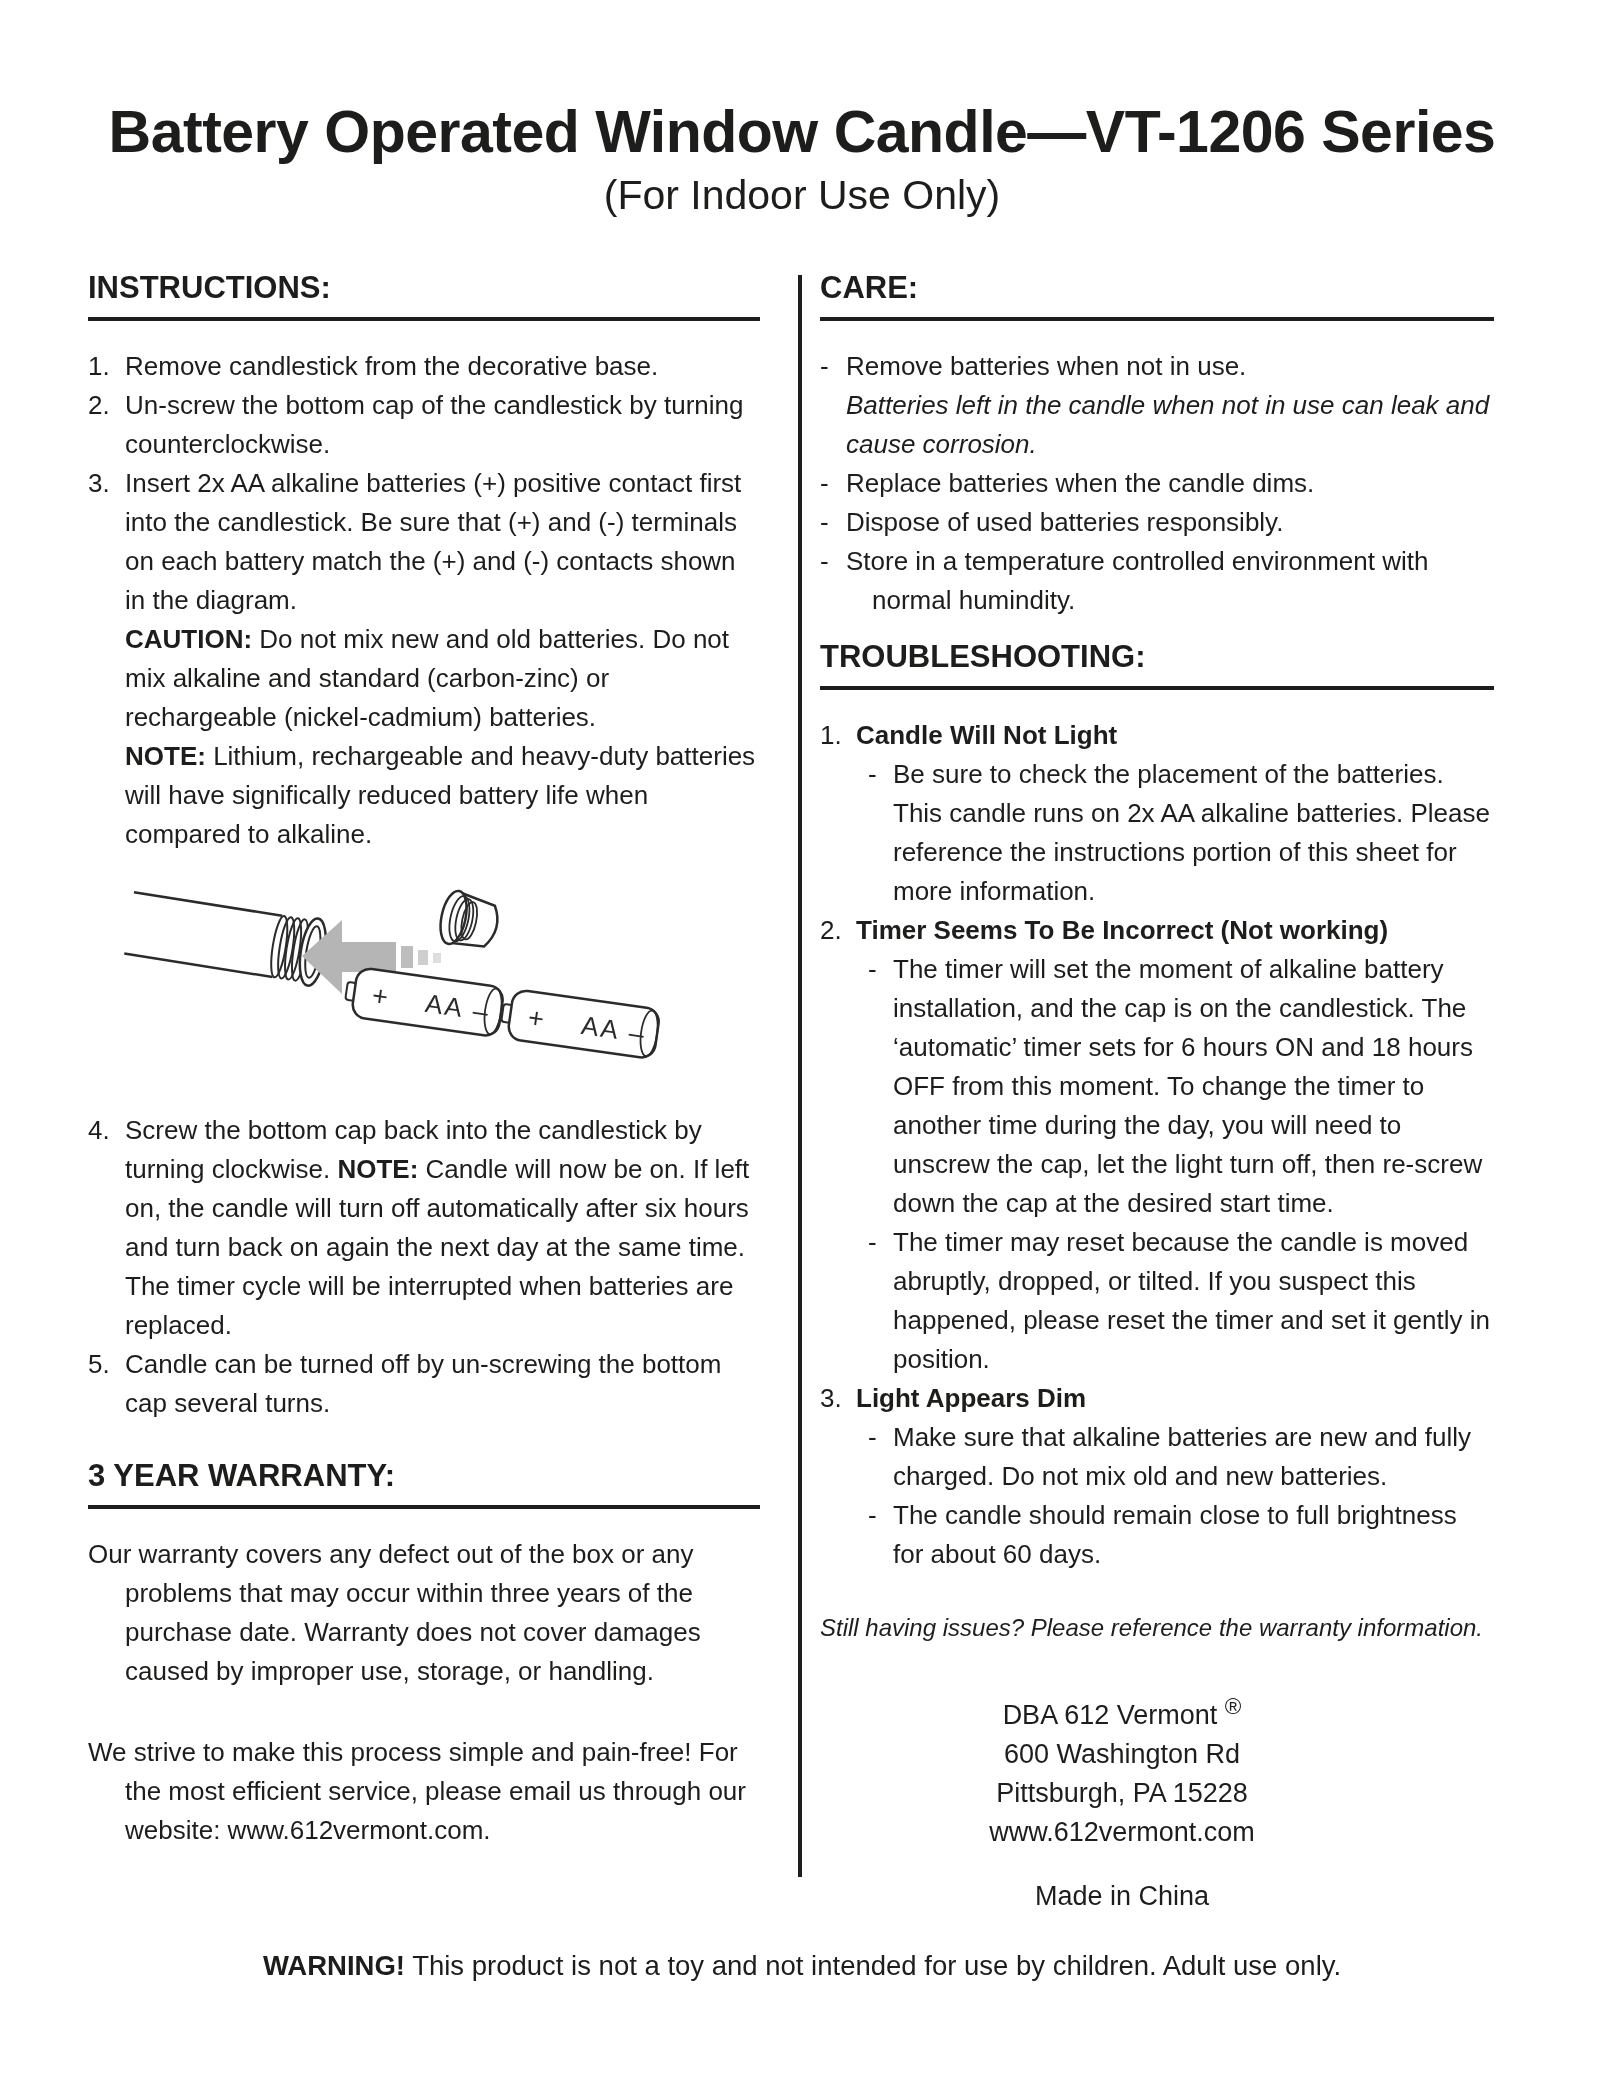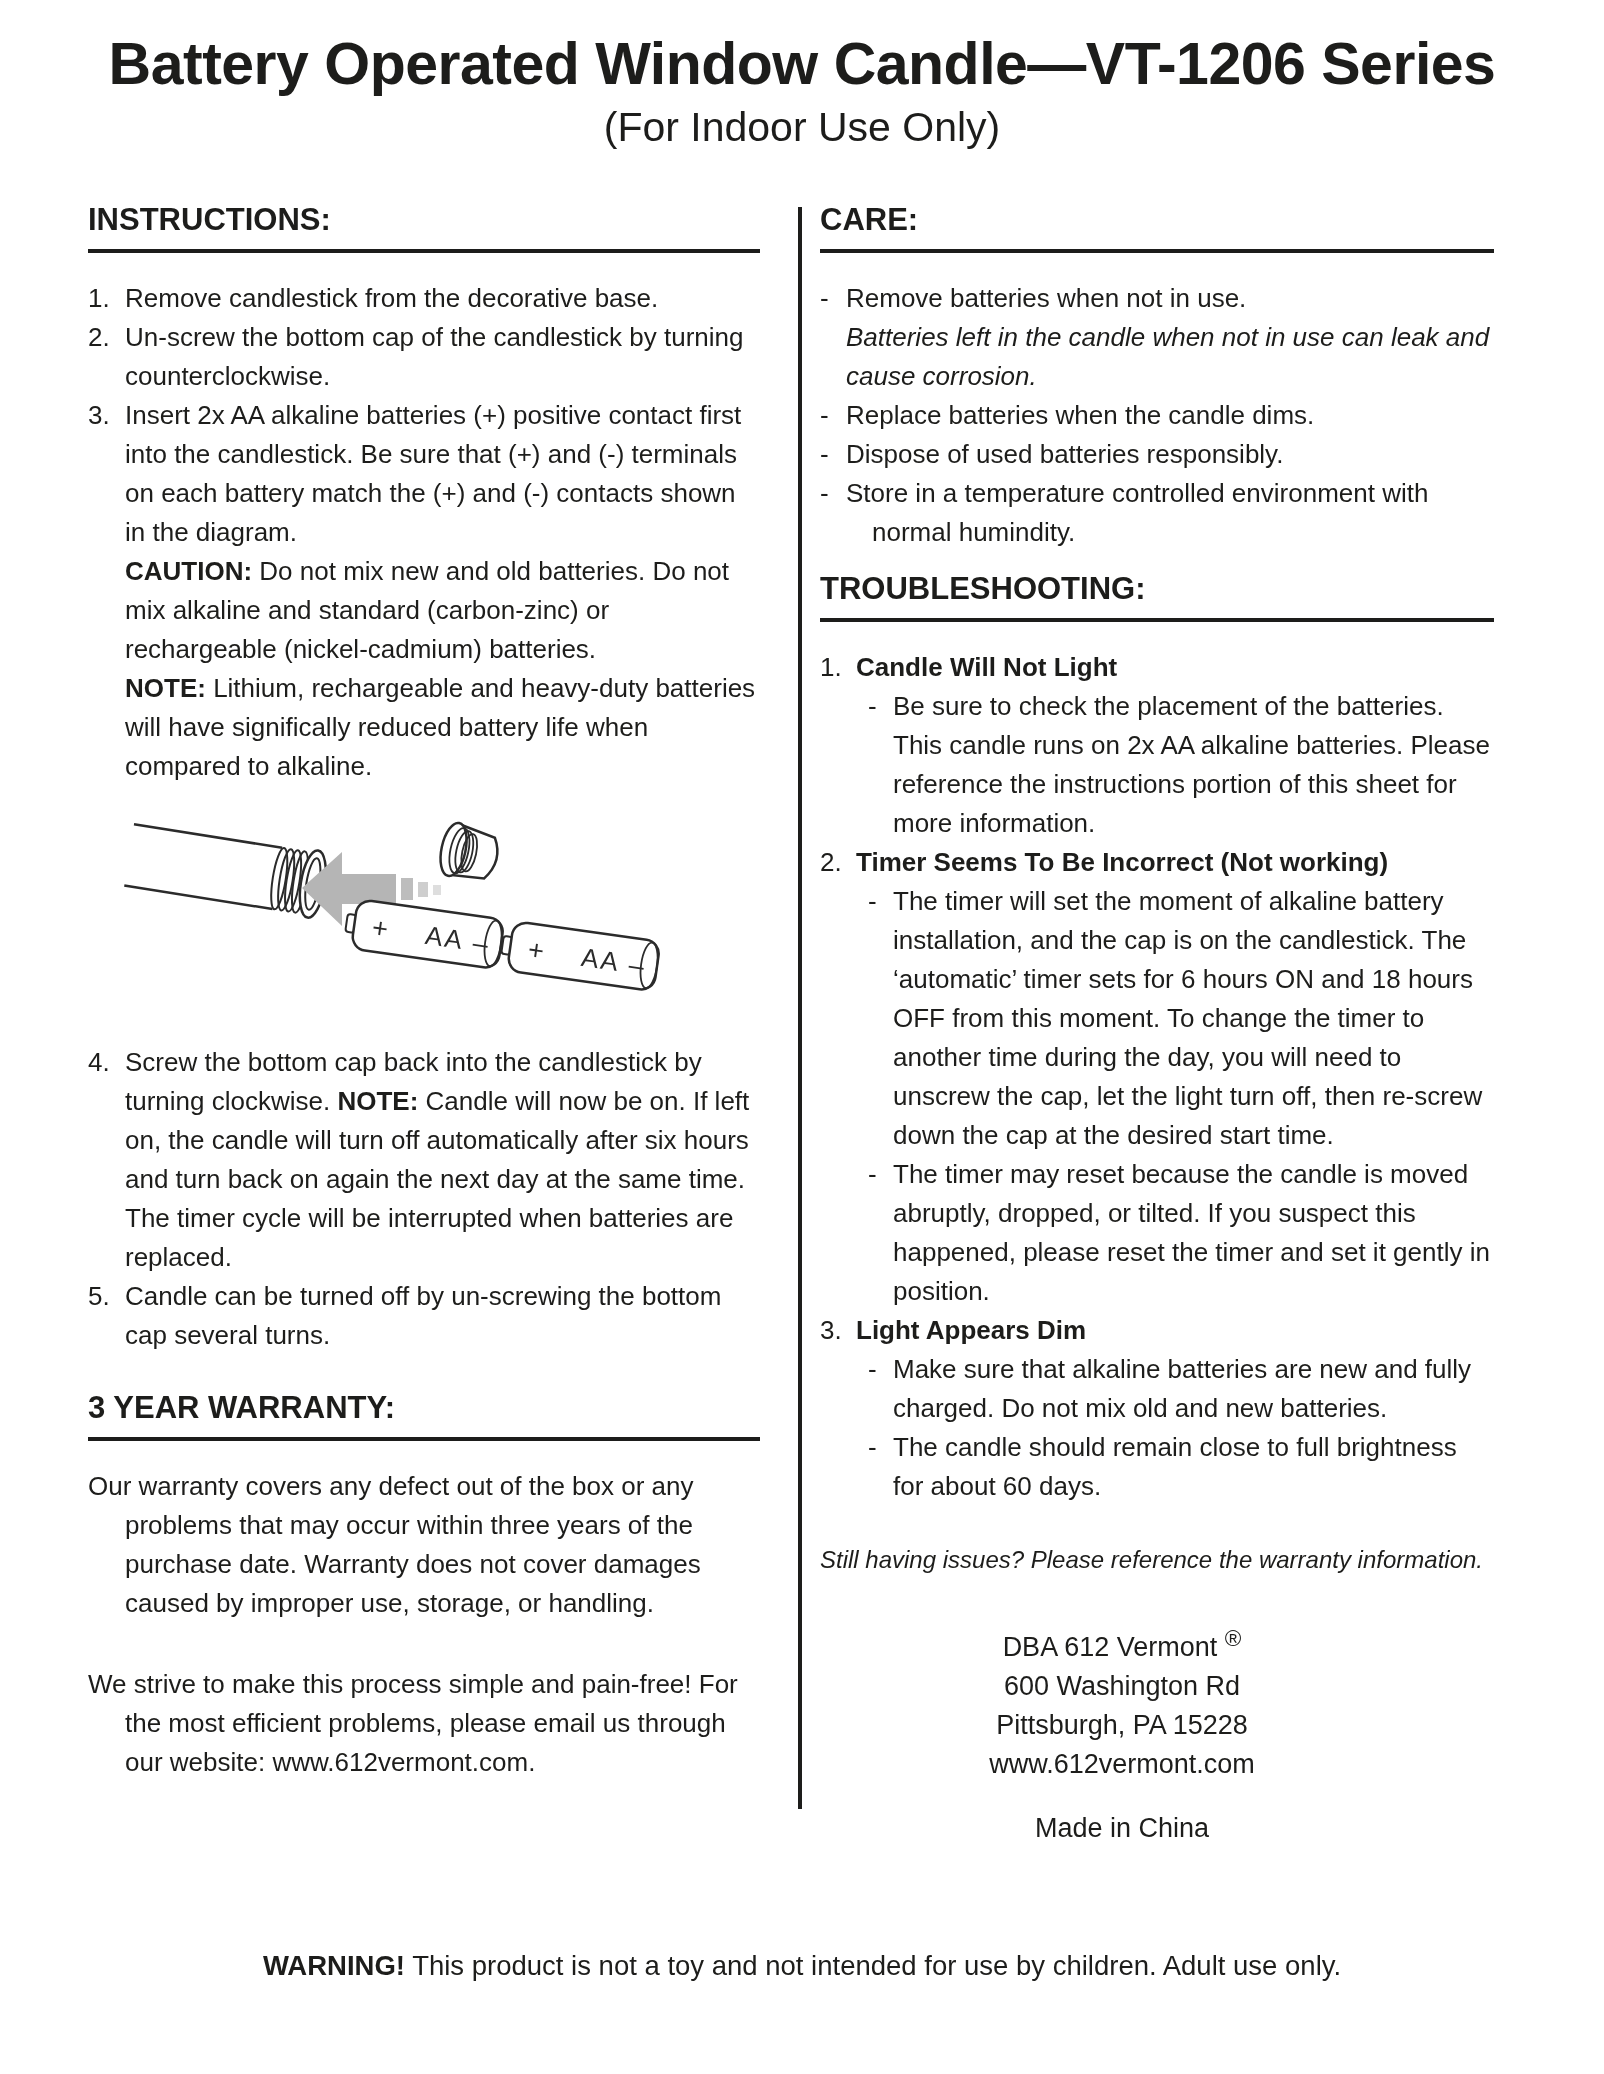--- a/index.html
+++ b/index.html
@@ -1,21 +1,21 @@
 <!DOCTYPE html>
 <html><head>
 <meta charset="utf-8">
 <style>
   html,body { margin:0; padding:0; background:#ffffff; }
   .page {
     position:relative; width:1604px; height:2074px; background:#fff;
     color:#1d1d1b; font-family:"Liberation Sans","DejaVu Sans",sans-serif;
     overflow:hidden;
   }
-  .title { padding-top:30px; text-align:center; font-size:59px; font-weight:700; letter-spacing:-0.5px; }
+  .title { padding-top:98px; text-align:center; font-size:59px; font-weight:700; letter-spacing:-0.5px; }
   .subtitle { text-align:center; font-size:41px; margin-top:6px; }
 
   .columns { display:flex; align-items:flex-start; margin:52px 110px 0 88px; font-size:26px; line-height:39px; }
   .col-left { width:672px; flex:none; }
   .divider { flex:none; width:4px; height:1602px; background:#1d1d1b; margin:4px 18px 0 38px; }
   .col-right { flex:1; min-width:0; }
 
   .sec-head { font-size:31px; font-weight:700; line-height:34px; }
   .rule { border-top:4px solid #1d1d1b; margin:12px 0 26px; }
 
@@ -152,21 +152,21 @@
 
       <div class="n-item">
         <span class="n-num">5.</span>
         <div class="n-body">Candle can be turned off by un-screwing the bottom cap several turns.</div>
       </div>
 
       <div class="sec-head warranty-head">3 YEAR WARRANTY:</div>
       <div class="rule"></div>
 
       <div class="para">Our warranty covers any defect out of the box or any problems that may occur within three years of the purchase date. Warranty does not cover damages caused by improper use, storage, or handling.</div>
-      <div class="para mt">We strive to make this process simple and pain-free! For the most efficient problems, please email us through our website: www.612vermont.com.</div>
+      <div class="para mt">We strive to make this process simple and pain-free! For the most efficient service, please email us through our website: www.612vermont.com.</div>
     </div>
 
     <div class="divider"></div>
 
     <div class="col-right">
       <div class="sec-head">CARE:</div>
       <div class="rule"></div>
 
       <div class="c-item">
         <span class="c-dash">-</span>

